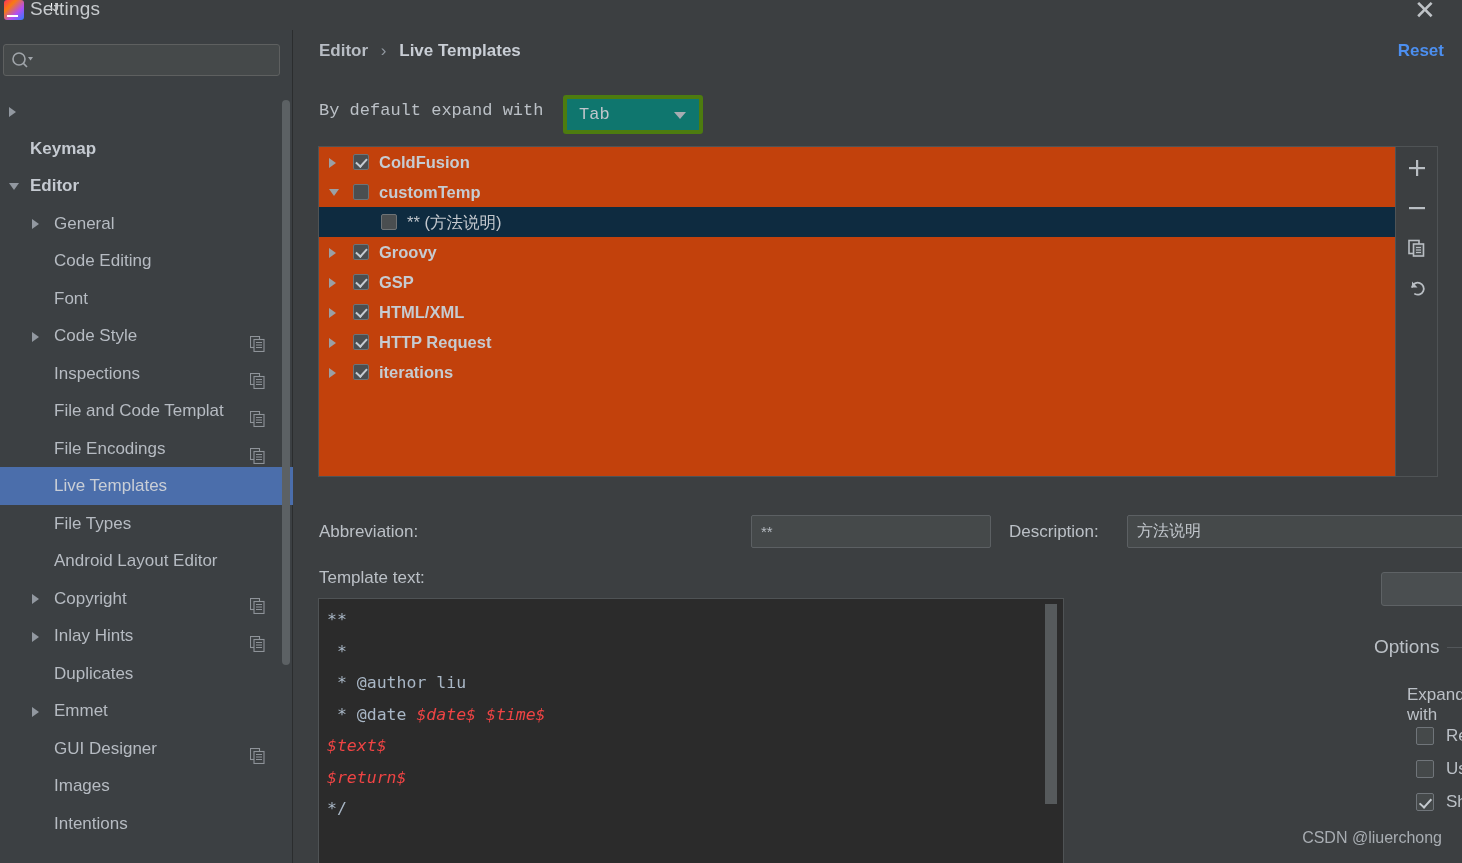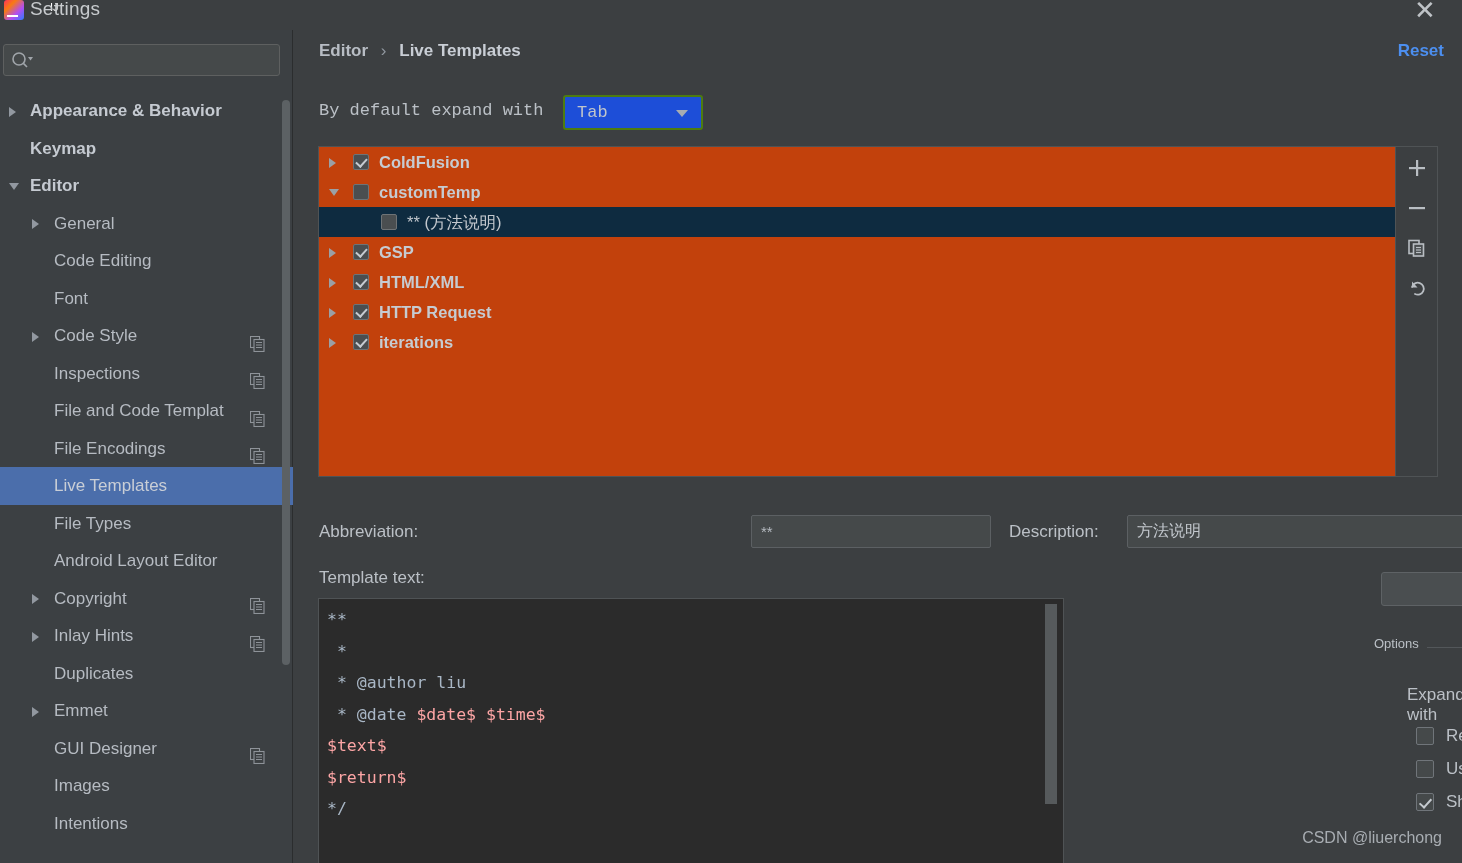--- a/index.html
+++ b/index.html
@@ -109,21 +109,21 @@
 
   #reset-link {
     position: absolute; right: 18px; top: 11px;
     font-size: 17px; font-weight: bold; color: #4C8FF0; cursor: pointer;
   }
 
   #expand-row { position: absolute; left: 25px; top: 65px; font-family: Liberation Mono, monospace; }
   #expand-label { font-size: 17px; color: #BBC0C6; line-height: 32px; }
   .combo {
     position: relative; display: inline-block; vertical-align: top;
-    background: #1d4ed8; border: 2px solid #4d7c0f; border-radius: 3px;
+    background: #0f766e; border: 4px solid #4d7c0f; border-radius: 3px;
     cursor: pointer;
   }
   .combo .value {
     display: block; font-size: 17px; color: #C0C5CB;
     padding: 6px 42px 6px 12px; white-space: nowrap;
   }
   .combo .caret {
     position: absolute; right: 13px; top: 50%; margin-top: -3px;
     width: 0; height: 0;
     border-top: 7px solid #A7ACB2;
@@ -215,35 +215,35 @@
     position: absolute; left: 24px; top: 568px; width: 746px; height: 295px;
     background: #2B2B2B; border: 1px solid #4F5355;
   }
   #editor-code {
     position: absolute; left: 0; top: 5px; right: 26px; bottom: 0;
     padding: 0 8px;
     font-family: "DejaVu Sans Mono", monospace;
     font-size: 16.5px; line-height: 31.5px;
     color: #A9B7C6; white-space: pre;
   }
-  #editor-code .v { color: #fca5a5; }
+  #editor-code .v { color: #ef4444; font-style: italic; }
   #editor-scroll-thumb {
     position: absolute; right: 6px; top: 5px; width: 12px; height: 200px;
     background: #565A5C; cursor: pointer;
   }
 
   
   #edit-vars-btn {
     position: absolute; left: 1087px; top: 542px; width: 338px; height: 34px;
     background: #4A4E50; border: 1px solid #5E6265; border-radius: 3px;
     color: #BEC3C9; font-size: 17px; cursor: pointer;
     font-family: "Liberation Sans", sans-serif;
   }
   #options-legend {
-    position: absolute; left: 1080px; top: 606px; font-size: 13px; color: #BBC0C6;
+    position: absolute; left: 1080px; top: 606px; font-size: 19px; color: #BBC0C6;
     background: #3C3F41; padding-right: 8px; z-index: 2;
   }
   #options-rule {
     position: absolute; left: 1080px; top: 617px; width: 345px; height: 1px;
     background: #53575A;
   }
   #expand-with-label {
     position: absolute; left: 1113px; top: 655px; font-size: 17px; color: #BBC0C6;
   }
 
@@ -286,21 +286,20 @@
     <svg id="search-icon" viewBox="0 0 22 18">
       <circle cx="8" cy="8" r="6" fill="none" stroke="#A0A5AA" stroke-width="1.6"></circle>
       <line x1="12.4" y1="12.4" x2="16" y2="16" stroke="#A0A5AA" stroke-width="1.6"></line>
       <path d="M17 6 L22 6 L19.5 9.5 Z" fill="#A0A5AA"></path>
     </svg>
   </div>
 
   <div id="tree-nav">
       <div class="nav-item d0 bold">
         <span class="arrow right"></span>
-        <span class="label">Appearance &amp; Behavior</span>
       </div>
       <div class="nav-item d0 bold">
         <span class="label">Keymap</span>
       </div>
       <div class="nav-item d0 bold">
         <span class="arrow down"></span>
         <span class="label">Editor</span>
       </div>
       <div class="nav-item d1">
         <span class="arrow right"></span>
@@ -439,20 +438,25 @@
           <span class="name">ColdFusion</span>
         </div>
         <div class="tr-row lvl0">
           <span class="arrow down"></span>
           <span class="cb"></span>
           <span class="name">customTemp</span>
         </div>
         <div class="tr-row lvl1 selected leaf">
           <span class="cb"></span>
           <span class="name">** (方法说明)</span>
+        </div>
+        <div class="tr-row lvl0">
+          <span class="arrow"></span>
+          <span class="cb checked"></span>
+          <span class="name">Groovy</span>
         </div>
         <div class="tr-row lvl0">
           <span class="arrow"></span>
           <span class="cb checked"></span>
           <span class="name">GSP</span>
         </div>
         <div class="tr-row lvl0">
           <span class="arrow"></span>
           <span class="cb checked"></span>
           <span class="name">HTML/XML</span>

